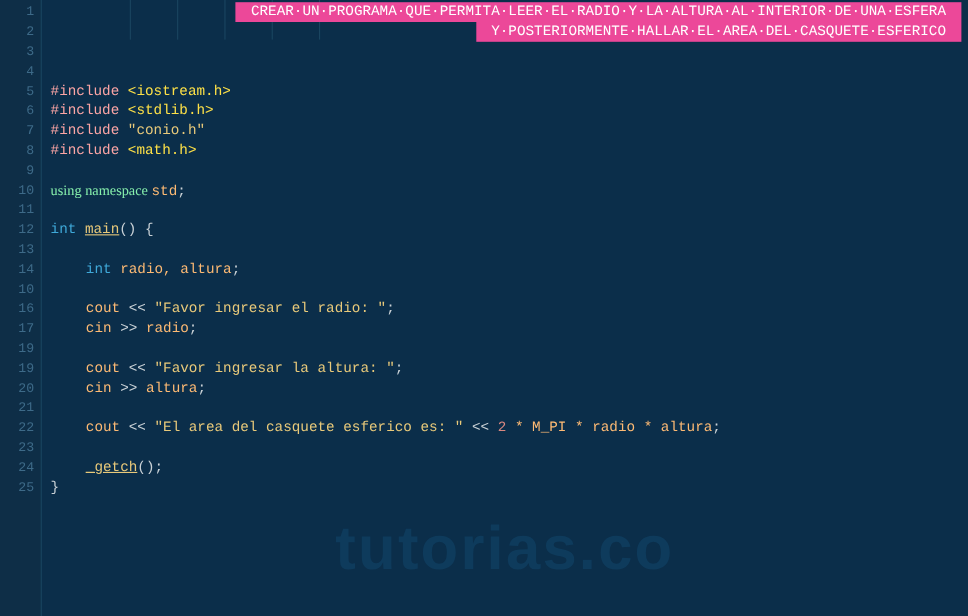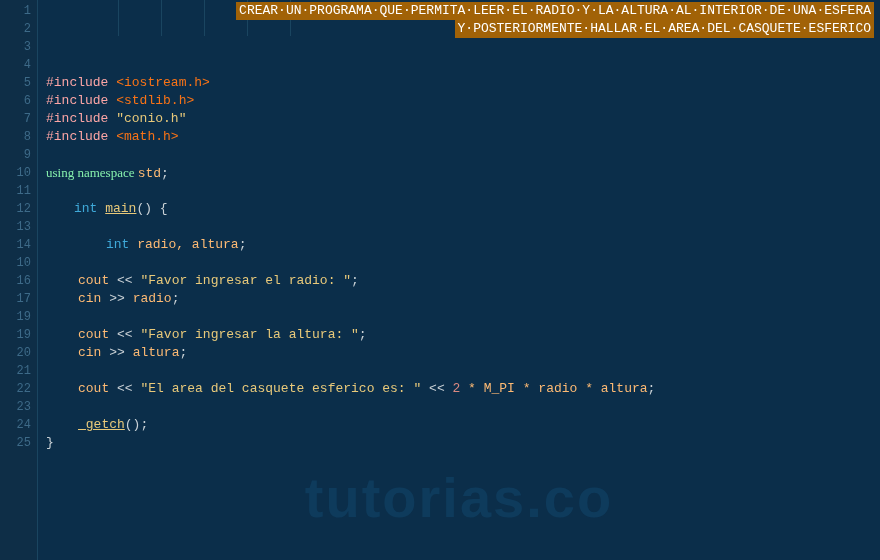--- a/index.html
+++ b/index.html
@@ -36,30 +36,30 @@
   position: relative;
   overflow: hidden;
 }
 .line {
   height: 18px;
   line-height: 18px;
   white-space: pre;
   position: relative;
 }
 .hl-sel {
-  background: #a16207;
+  background: #ec4899;
   color: #fff;
-  padding: 0 3px;
+  padding: 0 14px;
 }
 .kw { color: #86efac; font-family: Liberation Serif, serif; }
 .pp { color: #fca5a5; }
-.inc { color: #f97316; }
+.inc { color: #fde047; }
 .str { color: #e8c97a; }
 .num { color: #d98880; }
-.type { color: #3fa9d9; margin-left: 28px; }
+.type { color: #3fa9d9; }
 .fn { color: #e8c97a; text-decoration: underline; }
 .pn { color: #c9d1d6; }
 .id { color: #fdba74; }
 .op { color: #c9d1d6; }
 .tab-mark {
   display: inline-block;
   width: 32px;
   color: #1f4a66;
 }
 .sel-line {

